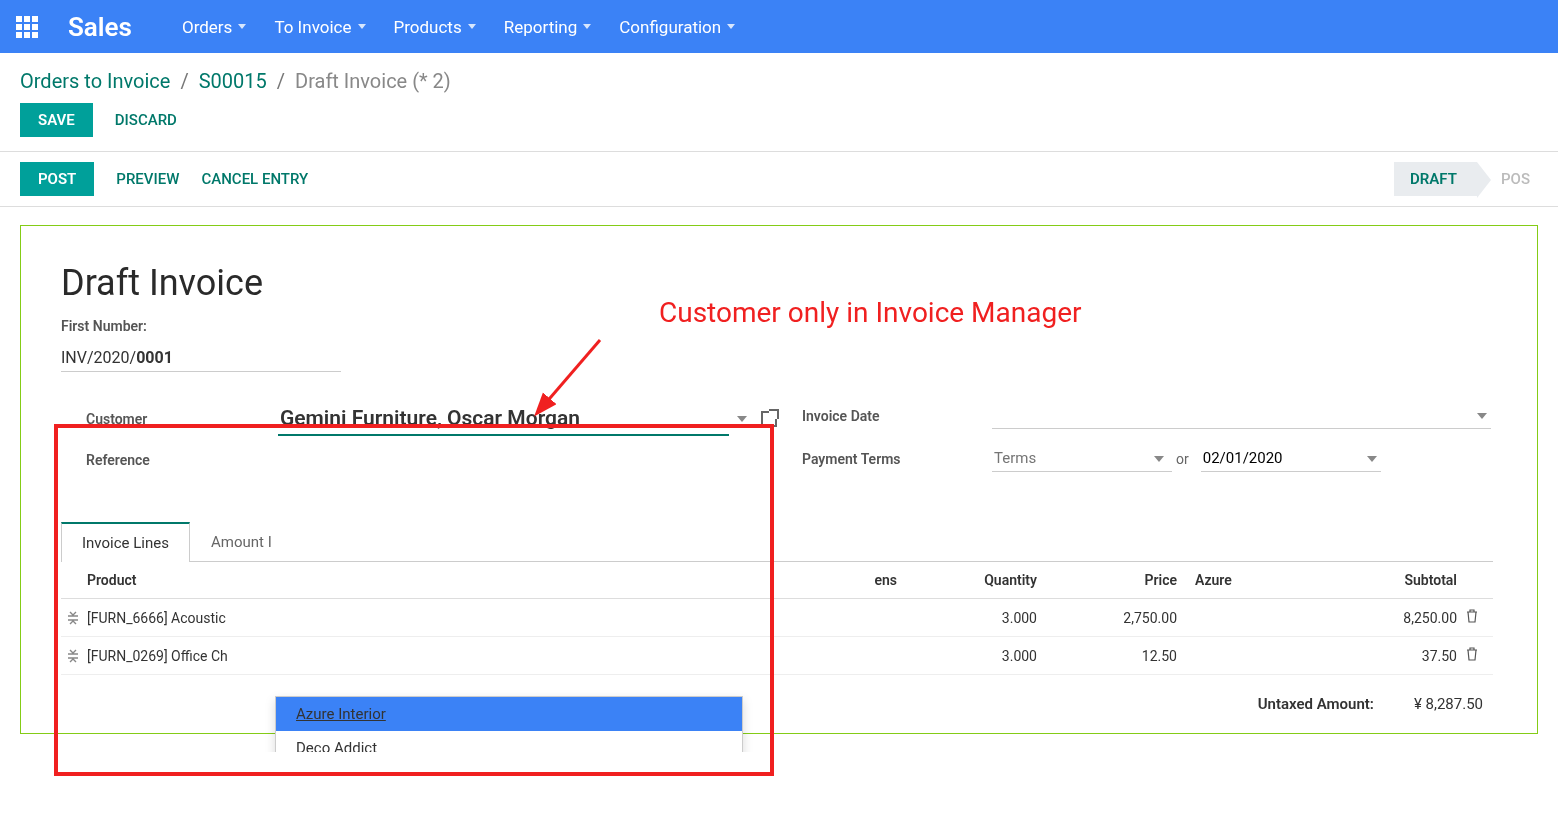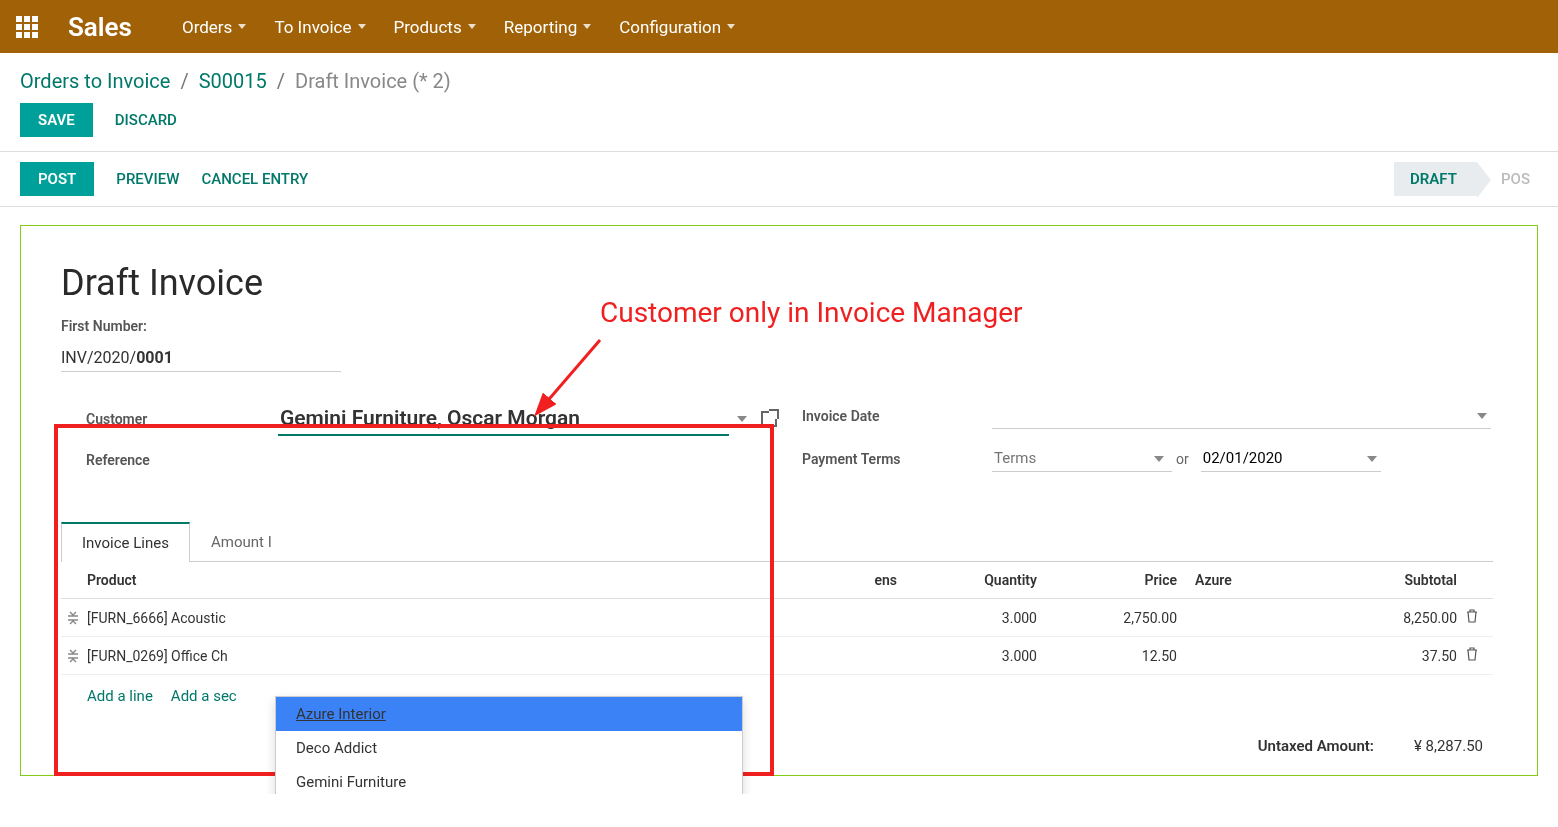--- a/index.html
+++ b/index.html
@@ -1,18 +1,18 @@
 <!DOCTYPE html>
 <html><head>
 <meta charset="utf-8">
 <style>
 * { margin: 0; padding: 0; box-sizing: border-box; font-family: -apple-system, BlinkMacSystemFont, "Segoe UI", Roboto, Helvetica, Arial, sans-serif; }
 body { background: #fff; color: #333; font-size: 14px; }
 
-.topnav { background: #a16207; color: #fff; height: 53px; display: flex; align-items: center; padding: 0 16px; }
+.topnav { background: #3b82f6; color: #fff; height: 53px; display: flex; align-items: center; padding: 0 16px; }
 .apps-icon { width: 22px; height: 22px; display: grid; grid-template-columns: repeat(3,1fr); grid-template-rows: repeat(3,1fr); gap: 2px; margin-right: 30px; }
 .apps-icon span { background: #fff; }
 .brand { font-size: 26px; font-weight: 600; margin-right: 50px; }
 .nav-menu { display: flex; gap: 28px; font-size: 17px; }
 .nav-item { display: flex; align-items: center; gap: 6px; cursor: pointer; }
 .caret-down { width: 0; height: 0; border-left: 4px solid transparent; border-right: 4px solid transparent; border-top: 5px solid rgba(255,255,255,0.8); }
 
 .breadcrumb-bar { padding: 16px 20px 10px; display: flex; align-items: center; gap: 10px; font-size: 20px; }
 .breadcrumb-bar a { color: #00786a; text-decoration: none; }
 .breadcrumb-bar .sep { color: #777; }
@@ -30,21 +30,21 @@
 
 .form-sheet { margin: 18px 20px; border: 1px solid #84cc16; padding: 36px 14px 20px 10px; position: relative; }
 .inner { padding: 0 30px; }
 .title { font-size: 36px; font-weight: 400; color: #2a2a2a; margin-bottom: 14px; }
 .label { font-size: 14px; color: #555; font-weight: 600; }
 .num-field { margin-top: 14px; border-bottom: 1px solid #ccc; display: inline-block; padding-bottom: 4px; font-size: 16px; min-width: 280px; }
 .num-field .b { font-weight: 700; }
 
 .highlight-box { position: absolute; border: 4px solid #f02020; pointer-events: none; left: 54px; top: 424px; width: 720px; height: 352px; }
 
-.annotation { position: absolute; left: 600px; top: 296px; color: #f02020; font-size: 28px; font-weight: 400; }
+.annotation { position: absolute; left: 659px; top: 296px; color: #f02020; font-size: 28px; font-weight: 400; }
 .arrow-svg { position: absolute; left: 520px; top: 330px; }
 
 .fields-row { display: flex; margin-top: 30px; }
 .col { flex: 1; margin-left: 25px; }
 .frow { display: flex; align-items: center; margin-bottom: 16px; }
 .frow .label { width: 192px; }
 .m2o { flex: 1; display: flex; align-items: center; gap: 8px; }
 .m2o-input { flex: 1; border: none; border-bottom: 2px solid #00786a; padding: 4px 2px; font-size: 21px; font-weight: 600; color: #333; background: transparent; outline:none;}
 .m2o-caret { width:0; height:0; border-left:5px solid transparent; border-right:5px solid transparent; border-top:6px solid #888; margin-right:6px; cursor:pointer;}
 .ext-icon { width:16px; height:16px; border:2px solid #666; position:relative; cursor:pointer;}
@@ -230,24 +230,20 @@
         <div class="c-label"></div>
         <div class="c-qty">3.000</div>
         <div class="c-price">12.50</div>
         <div class="c-taxes"></div>
         <div class="c-subtotal">37.50</div>
         <div class="c-del"><svg width="14" height="14" viewBox="0 0 14 14">
               <path d="M2 3h10M5 3V1h4v2M3 3l1 10h6l1-10" stroke="#555" stroke-width="1.2" fill="none"></path>
             </svg></div>
       </div>
 
-      <div class="add-row">
-        <span class="add-link">Add a line</span>
-        <span class="add-link">Add a sec</span>
-      </div>
     </div>
 
     <div class="totals">
       <span class="tl">Untaxed Amount:</span>
       <span>¥ 8,287.50</span>
     </div>
   </div>
 
   <div class="dropdown">
     <div class="item active">Azure Interior</div>

